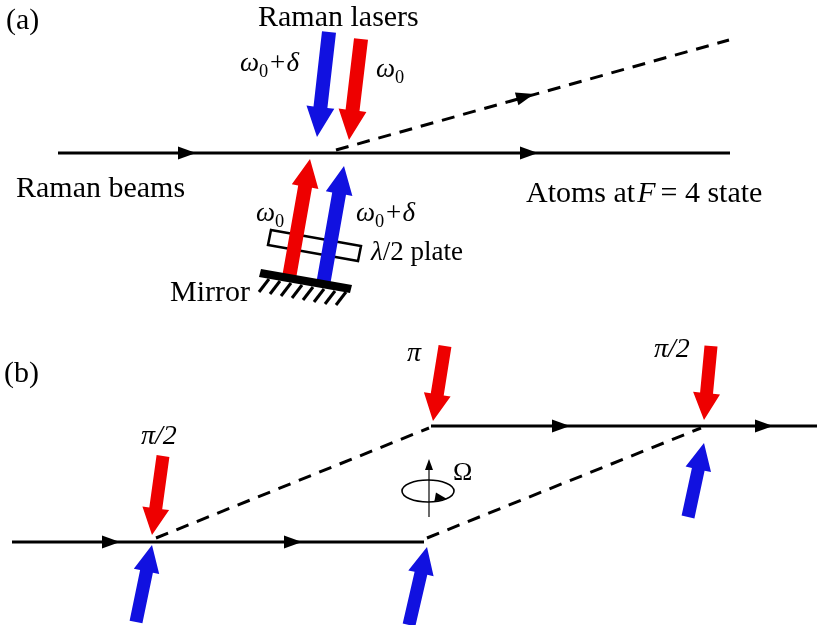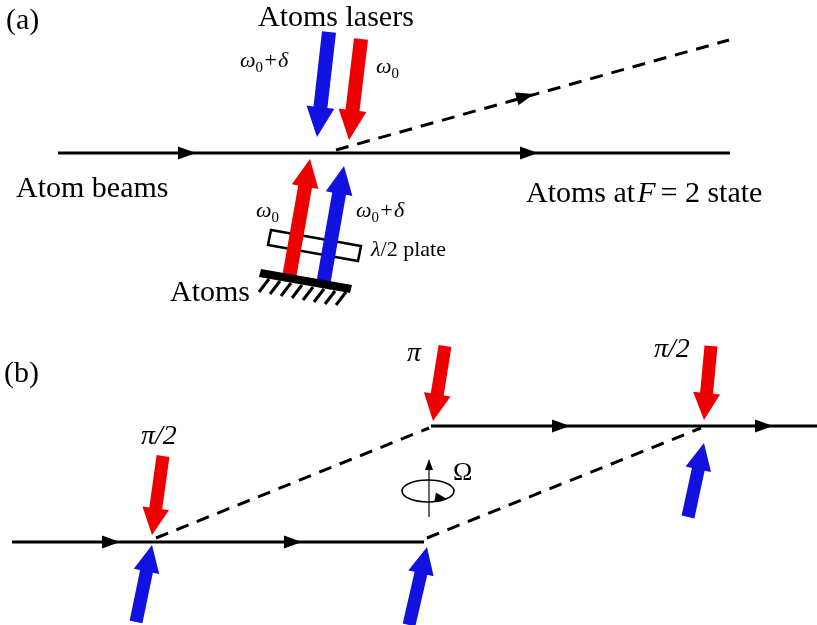--- a/index.html
+++ b/index.html
@@ -11,21 +11,21 @@
     font-family:"Liberation Serif","DejaVu Serif",serif;
   }
   #fig-svg { position:absolute; left:0; top:0; }
   .lbl {
     position:absolute;
     color:#000;
     line-height:1;
     white-space:nowrap;
     font-size:30px;
   }
-  .math { font-size:22px; font-style:italic; }
+  .math { font-size:27px; font-style:italic; }
   .math sub { font-size:0.68em; font-style:normal; }
   .upr { font-style:normal; }
   .sym-f { font-style:italic; margin:0 5px 0 2px; }
 </style>
 </head>
 <body>
 
 <div id="stage">
 
   <svg id="fig-svg" width="817" height="625" viewBox="0 0 817 625">
@@ -80,28 +80,28 @@
 
     <polygon fill="#ee0000" points="438.6,345.0 430.8,393.3 423.9,392.2 433.0,421.0 450.6,396.5 443.7,395.4 451.4,347.0"></polygon>
     <polygon fill="#1111e0" points="415.3,626.5 427.3,574.8 433.6,576.2 427.0,547.0 408.3,570.4 414.6,571.8 402.7,623.5"></polygon>
 
     <polygon fill="#ee0000" points="704.5,345.4 700.1,392.5 693.1,391.8 704.0,420.0 720.0,394.4 713.0,393.7 717.5,346.6"></polygon>
     <polygon fill="#1111e0" points="694.4,518.4 704.6,470.8 711.0,472.1 704.0,443.0 685.6,466.6 691.9,468.0 681.6,515.6"></polygon>
   </svg>
 
   <div class="lbl" style="left:6px; top:4px;">(a)</div>
 
-  <div class="lbl" style="left:258px; top:1px;">Atoms lasers</div>
+  <div class="lbl" style="left:258px; top:1px;">Raman lasers</div>
 
 
   <div class="lbl" style="left:526px; top:177px;">
-    <span>Atoms at</span><span class="sym-f">F</span><span>= 2 state</span>
+    <span>Atoms at</span><span class="sym-f">F</span><span>= 4 state</span>
   </div>
 
-  <div class="lbl" style="left:16px; top:172px;">Atom beams</div>
+  <div class="lbl" style="left:16px; top:172px;">Raman beams</div>
 
   <div class="lbl math" style="left:240px; top:49px;">
     <span>ω</span><sub>0</sub><span>+δ</span>
   </div>
 
   <div class="lbl math" style="left:376px; top:55px;">
     <span>ω</span><sub>0</sub><span></span>
   </div>
 
   <div class="lbl math" style="left:256px; top:199px;">
@@ -109,21 +109,21 @@
   </div>
 
   <div class="lbl math" style="left:356px; top:199px;">
     <span>ω</span><sub>0</sub><span>+δ</span>
   </div>
 
   <div class="lbl math" style="left:371px; top:238px;">
     <span>λ</span><span class="upr">/2 plate</span>
   </div>
 
-  <div class="lbl" style="left:170px; top:276px;">Atoms</div>
+  <div class="lbl" style="left:170px; top:276px;">Mirror</div>
 
   <div class="lbl" style="left:4px; top:357px;">(b)</div>
 
   <div class="lbl math" style="left:141px; top:421px; font-size:28px;">π/2</div>
 
   <div class="lbl math" style="left:407px; top:338px; font-size:28px;">π</div>
 
   <div class="lbl math" style="left:654px; top:334px; font-size:28px;">π/2</div>
 
   <div class="lbl upr" style="left:453px; top:459px; font-size:26px;">Ω</div>

